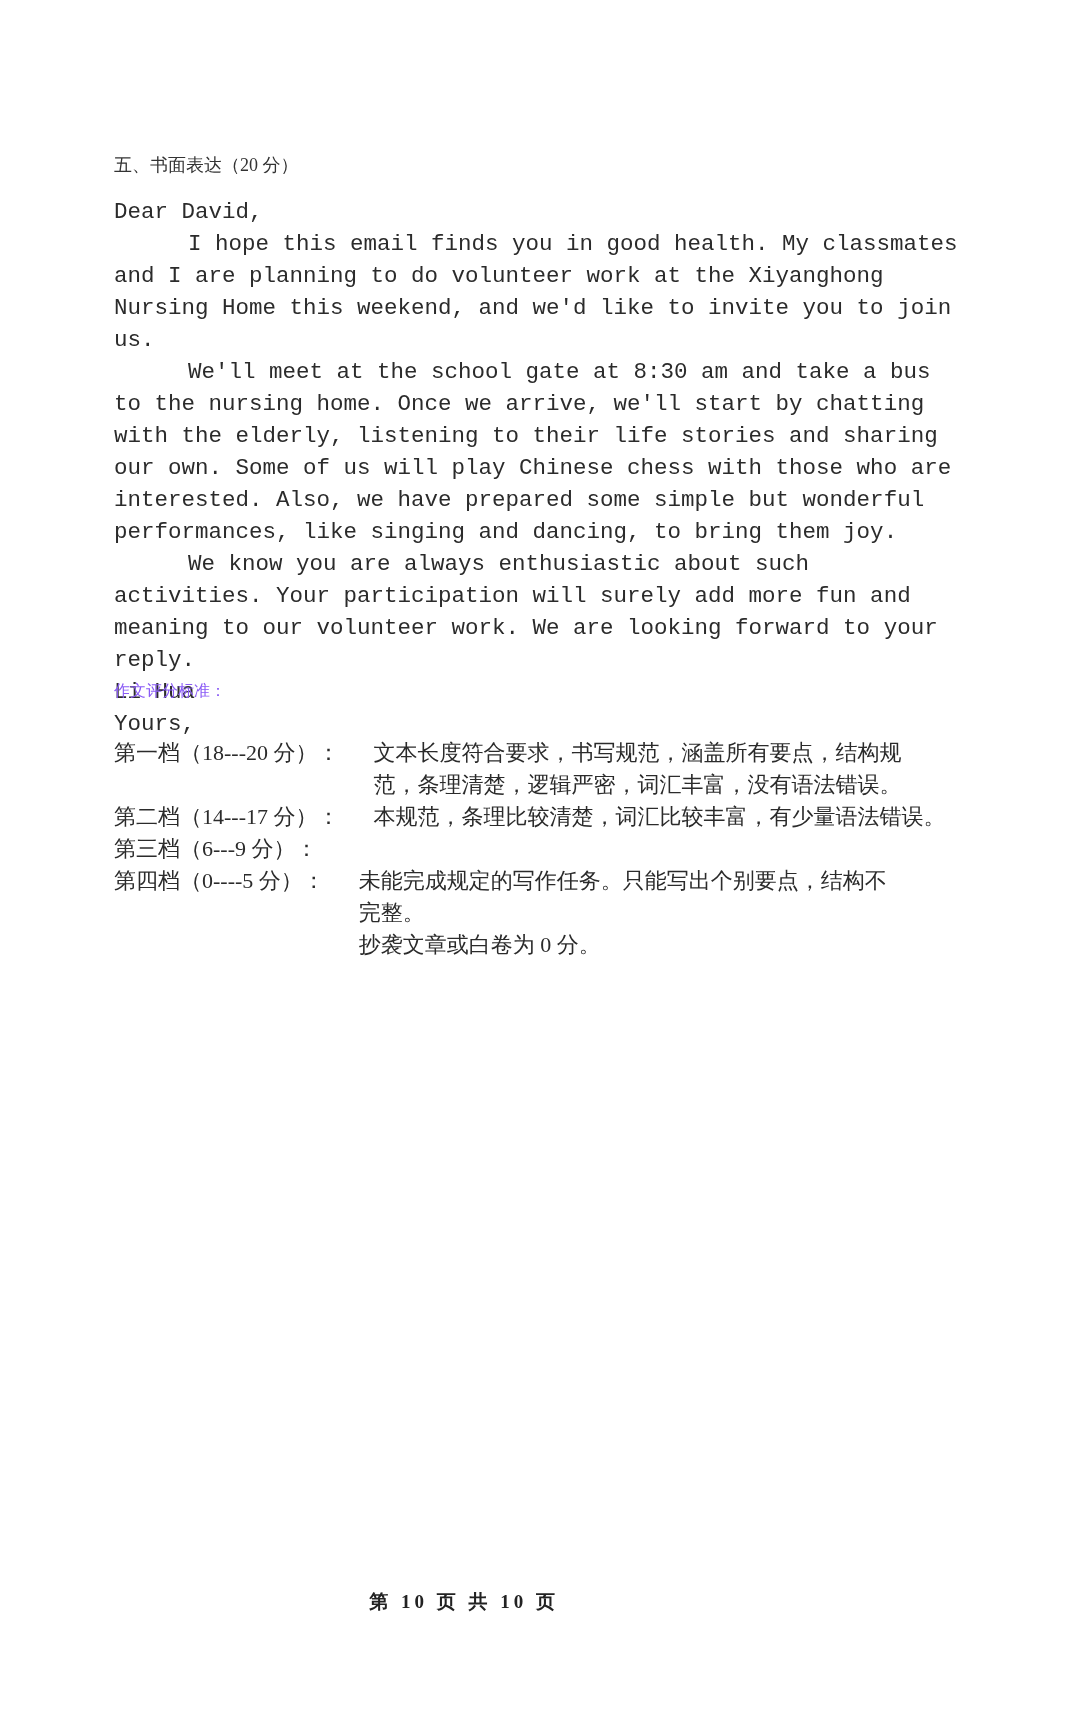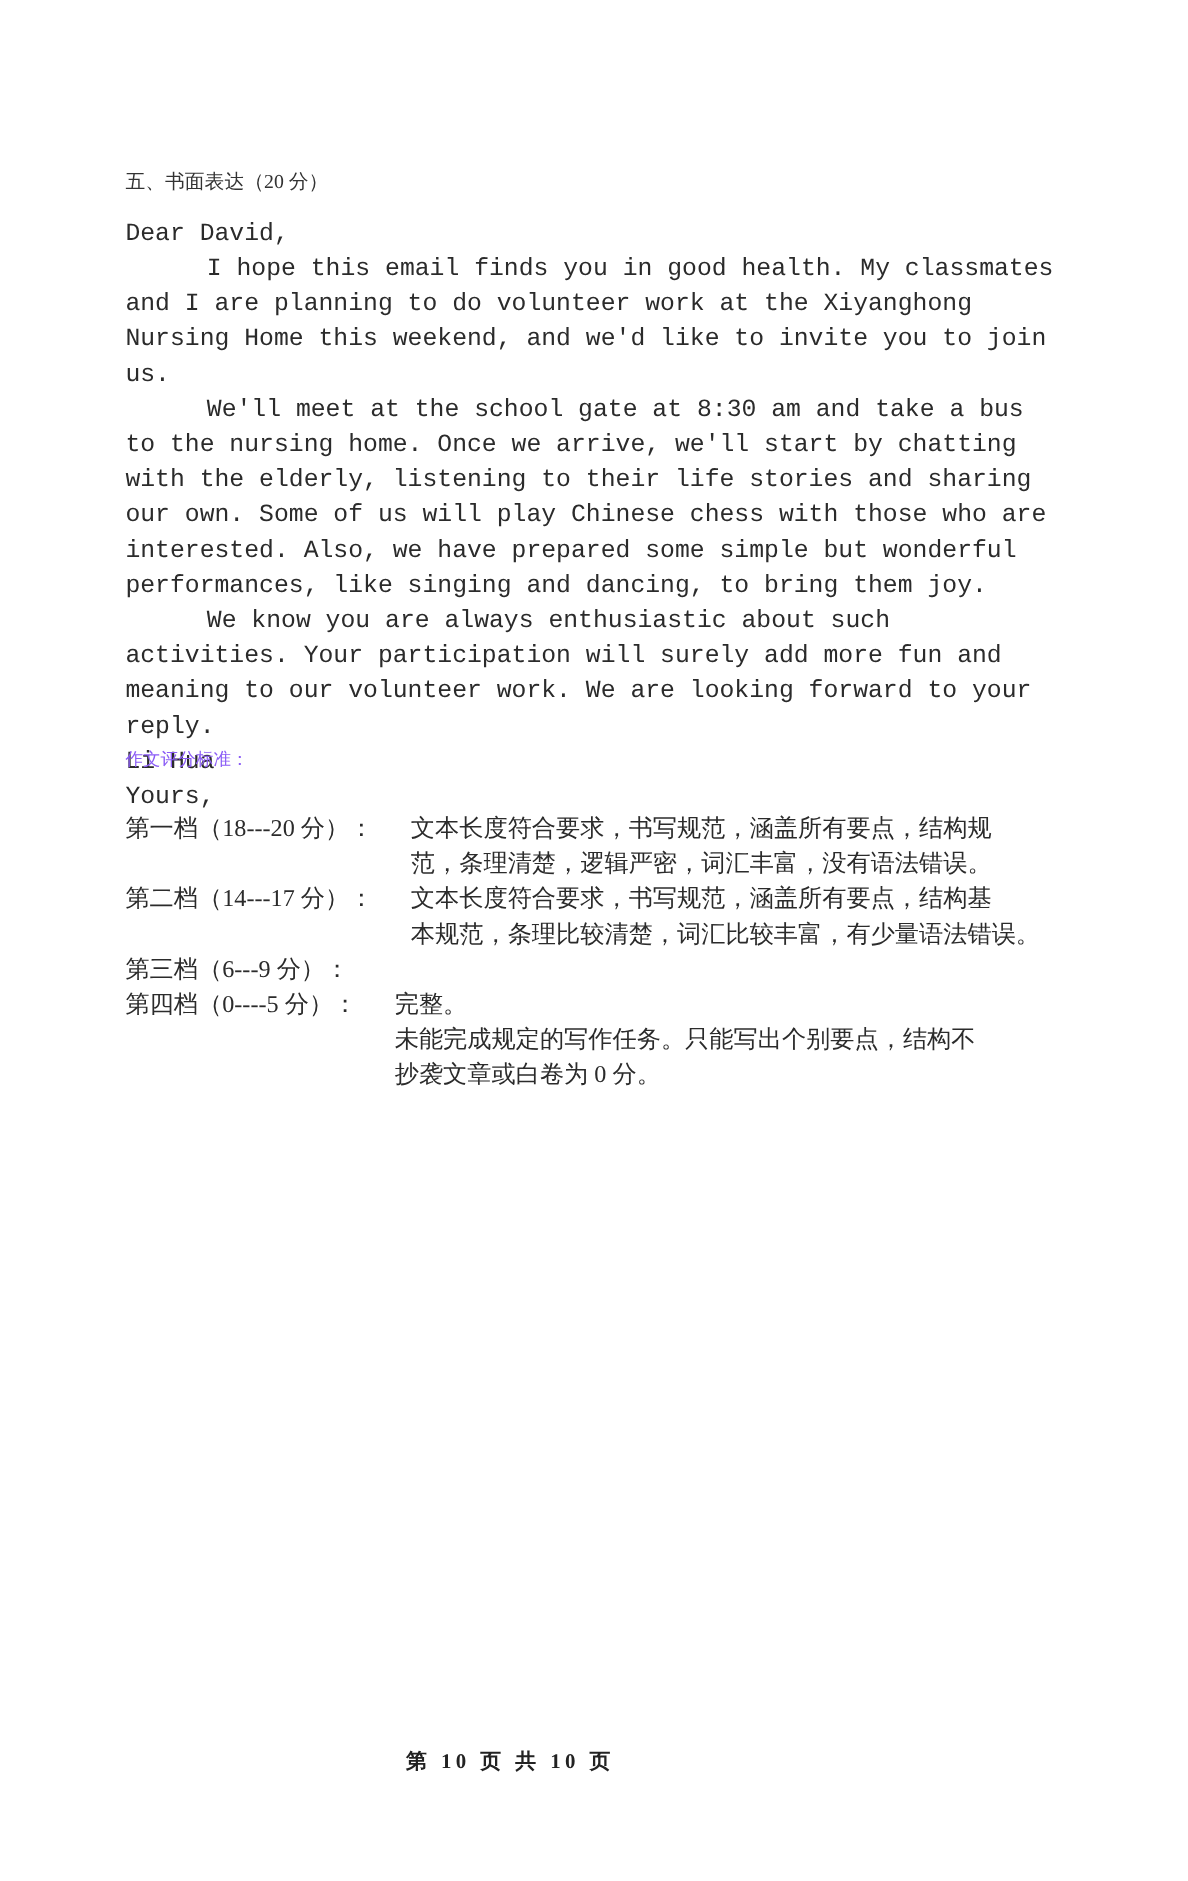--- a/index.html
+++ b/index.html
@@ -118,31 +118,30 @@
     <div class="band">
       <span class="band-label">第一档（18---20 分）：</span>
       <span class="band-desc">
         <span class="line">文本长度符合要求，书写规范，涵盖所有要点，结构规</span>
         <span class="line">范，条理清楚，逻辑严密，词汇丰富，没有语法错误。</span>
       </span>
     </div>
     <div class="band">
       <span class="band-label">第二档（14---17 分）：</span>
       <span class="band-desc">
-        <span class="line">文本长度符合要求，书写规范，涵盖所有要点，结构基</span>
         <span class="line">本规范，条理比较清楚，词汇比较丰富，有少量语法错误。</span>
       </span>
     </div>
     <div class="band">
       <span class="band-label">第三档（6---9 分）：</span>
     </div>
     <div class="band">
       <span class="band-label">第四档（0----5 分）：</span>
       <span class="band-desc">
+        <span class="line">未能完成规定的写作任务。只能写出个别要点，结构不</span>
         <span class="line">完整。</span>
-        <span class="line">未能完成规定的写作任务。只能写出个别要点，结构不</span>
         <span class="line">抄袭文章或白卷为 0 分。</span>
       </span>
     </div>
   </div>
 </div>
 
 <div class="footer">第 10 页 共 10 页</div>
 
 </body></html>

